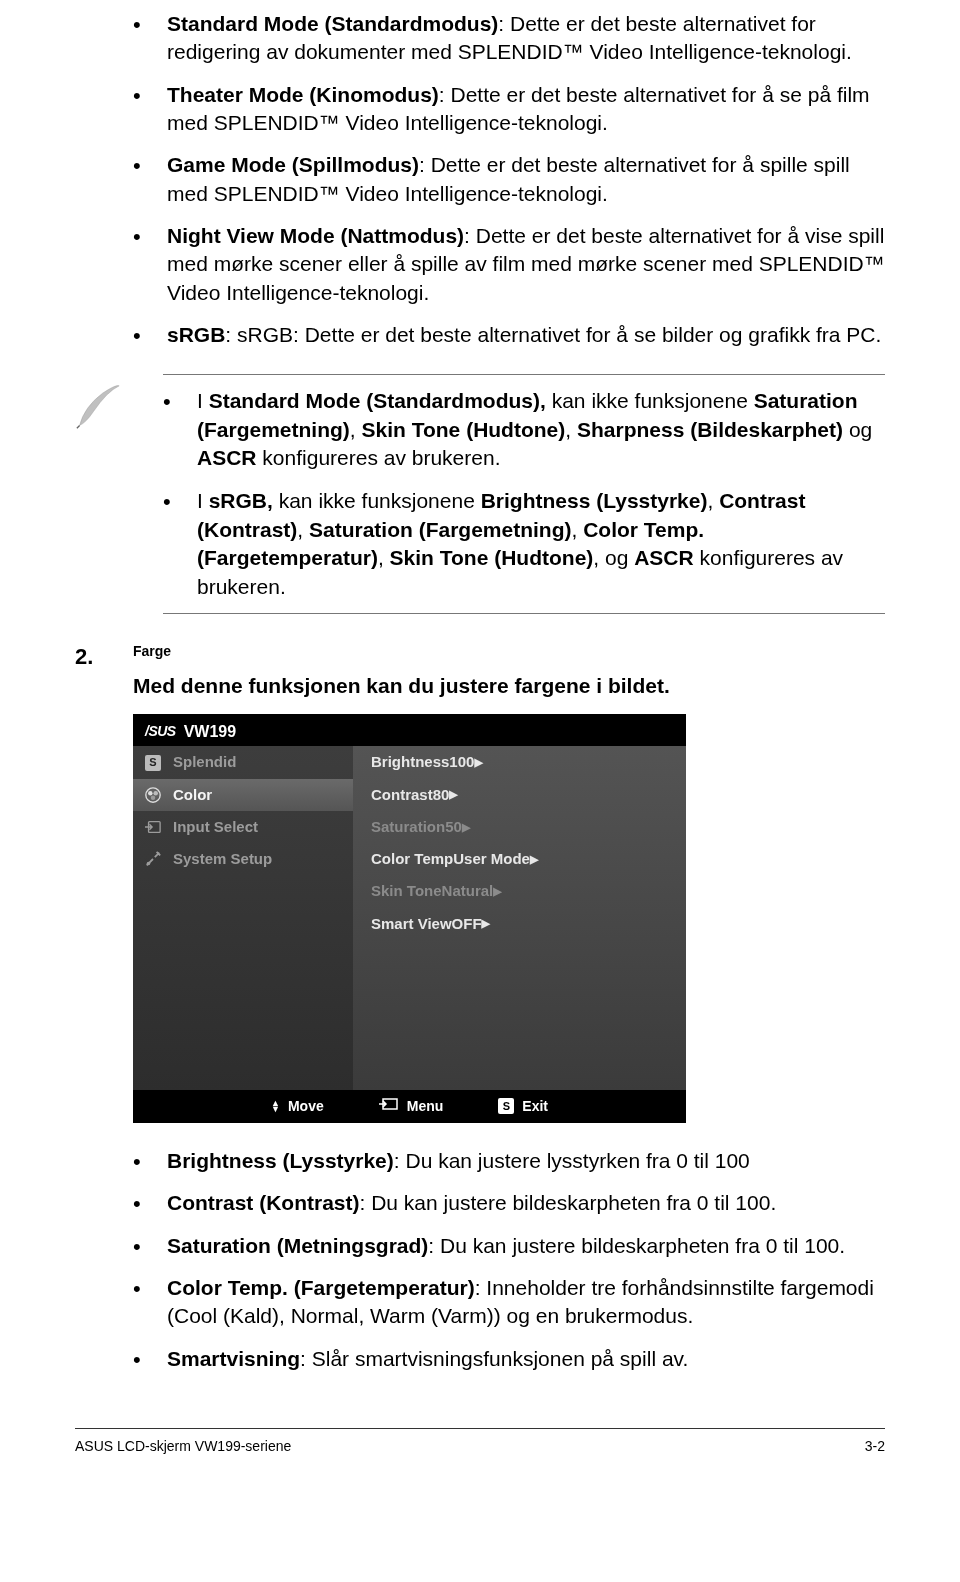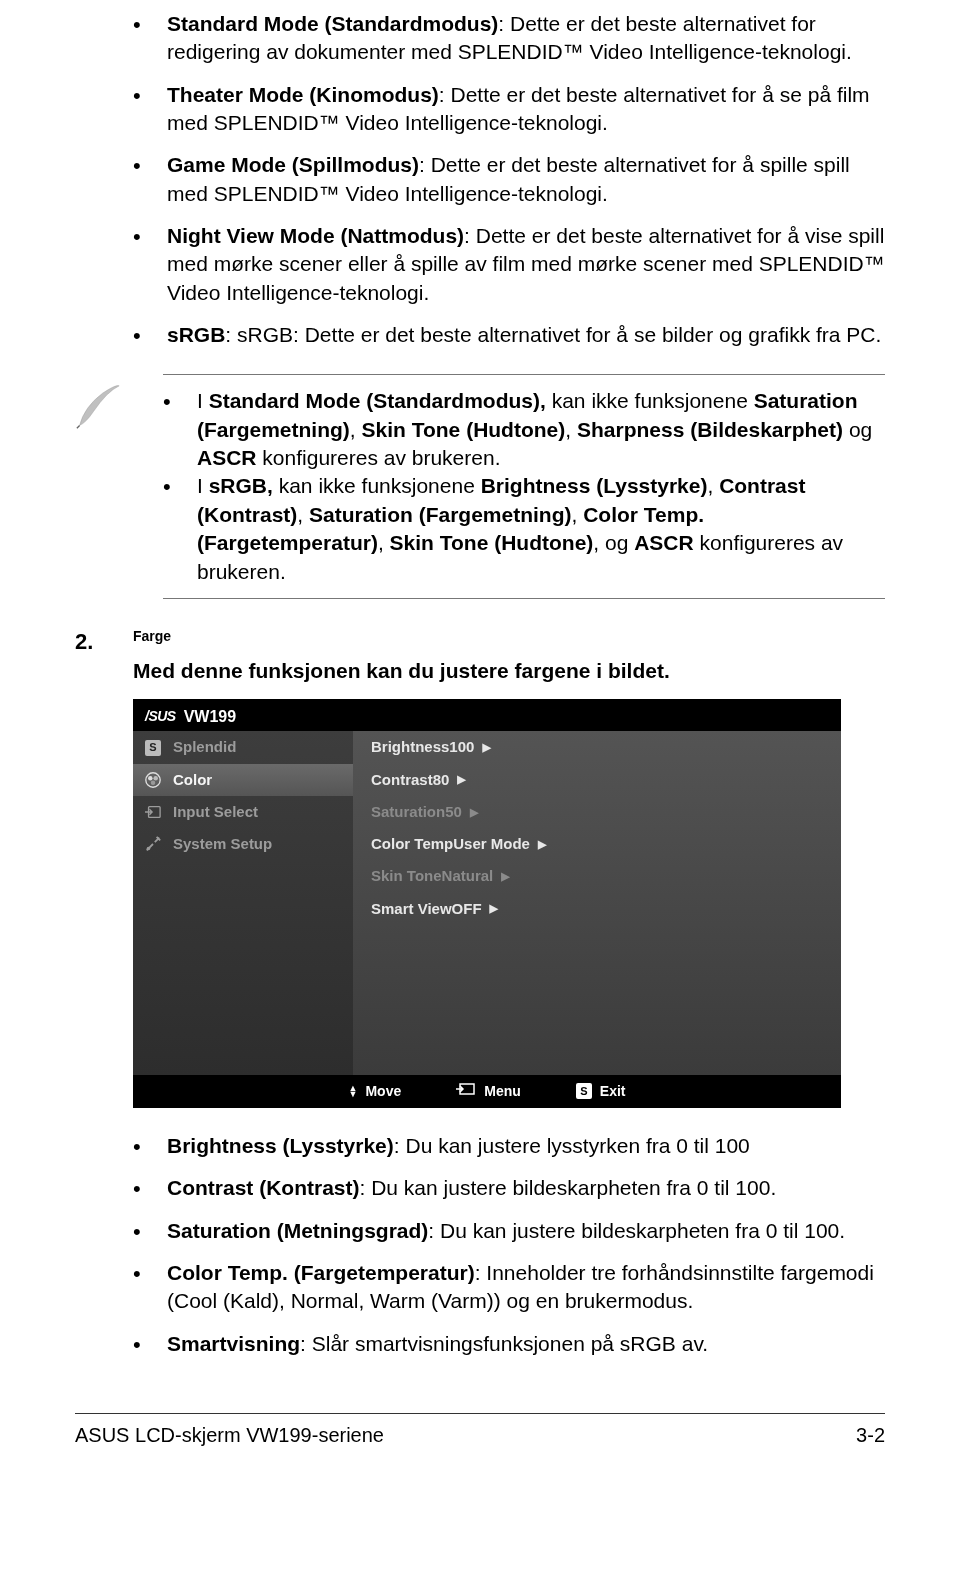--- a/index.html
+++ b/index.html
@@ -25,35 +25,35 @@
   .noterow { display: flex; align-items: flex-start; margin-top: 25px; margin-left: 0; }
   .quill { width: 58px; flex: 0 0 58px; padding-top: 10px; }
   .notebox {
     flex: 1;
     border-top: 1px solid #777;
     border-bottom: 1px solid #777;
     padding: 12px 0 12px 0;
     margin-left: 30px;
   }
   ul.inner { list-style: none; }
-  ul.inner > li { position: relative; padding-left: 34px; margin-bottom: 0; }
+  ul.inner > li { position: relative; padding-left: 34px; margin-bottom: 15px; }
   ul.inner > li:last-child { margin-bottom: 0; }
   ul.inner > li::before {
     content: "•"; position: absolute; left: 0; top: 0; font-size: 22px;
   }
 
   .section { margin-top: 28px; }
   .section-head { display: flex; margin-bottom: -4px;}
   .secnum { width: 58px; font-weight: bold; font-size: 22px; }
   .sectitle { font-weight: bold; font-size: 14px; }
   .secbody { margin-left: 58px; margin-top: 4px; font-weight: bold; }
 
   
   .osd {
-    width: 708px;
+    width: 553px;
     margin: 14px 0 14px 58px;
     background: #222;
     color: #fff;
     font-family: Arial, Helvetica, sans-serif;
   }
   .osd-header {
     padding: 7px 12px 4px 12px;
     font-size: 16px;
     font-weight: bold;
     display: flex;
@@ -83,21 +83,21 @@
     color: #f5f5f5;
   }
   .osd-item .micon { width: 20px; height: 20px; display: inline-flex; align-items: center; justify-content: center; }
   .osd-right-row {
     display: flex; align-items: center; justify-content: flex-start;
     padding: 6px 30px 6px 18px;
     font-size: 15px; font-weight: bold;
     color: #e8e8e8;
   }
   .osd-right-row.dim { color: #8b8b8b; }
-  .osd-right-row .val { display: flex; align-items: center; gap: 8px; }
+  .osd-right-row .val { display: flex; align-items: center; }
   .osd-right-row .arrow { font-size: 11px; color: inherit; }
   .osd-footer {
     background: #000; color: #fff;
     display: flex; justify-content: center; gap: 55px;
     padding: 7px 0;
     font-size: 14px; font-weight: bold;
   }
   .osd-footer .fitm { display: flex; align-items: center; gap: 8px; }
   .osd-footer .fbadge {
     display:inline-flex; width:16px; height:16px; background:#fff; color:#000;
@@ -108,21 +108,21 @@
   ul.outer2 > li { position: relative; padding-left: 34px; margin-bottom: 14px; }
   ul.outer2 > li::before {
     content: "•"; position: absolute; left: 0; top: 0; font-size: 22px;
   }
 
   .page-footer {
     border-top: 1px solid #333;
     margin-top: 55px;
     padding: 8px 0 0 0;
     display: flex; justify-content: space-between;
-    font-size: 20px;
+    font-size: 14px;
   }
   .asus-logo { font-family: Arial, sans-serif; font-weight: bold; letter-spacing: -0.5px; font-style: italic; font-size:14px;}
 </style>
 </head>
 <body>
 
 <div class="page">
 
   <ul class="outer">
     <li><b>Standard Mode (Standardmodus)</b><span>: Dette er det beste alternativet for redigering av dokumenter med SPLENDID™ Video Intelligence-teknologi.</span></li>
@@ -264,21 +264,21 @@
         <span>Exit</span>
       </div>
     </div>
   </div>
 
   <ul class="outer2">
     <li><b>Brightness (Lysstyrke)</b><span>: Du kan justere lysstyrken fra 0 til 100</span></li>
     <li><b>Contrast (Kontrast)</b><span>: Du kan justere bildeskarpheten fra 0 til 100.</span></li>
     <li><b>Saturation (Metningsgrad)</b><span>: Du kan justere bildeskarpheten fra 0 til 100.</span></li>
     <li><b>Color Temp. (Fargetemperatur)</b><span>: Inneholder tre forhåndsinnstilte fargemodi (Cool (Kald), Normal, Warm (Varm)) og en brukermodus.</span></li>
-    <li><b>Smartvisning</b><span>: Slår smartvisningsfunksjonen på sRGB av.</span></li>
+    <li><b>Smartvisning</b><span>: Slår smartvisningsfunksjonen på spill av.</span></li>
   </ul>
 
   <div class="page-footer">
     <span>ASUS LCD-skjerm VW199-seriene</span>
     <span>3-2</span>
   </div>
 
 </div>
 
 </body></html>

